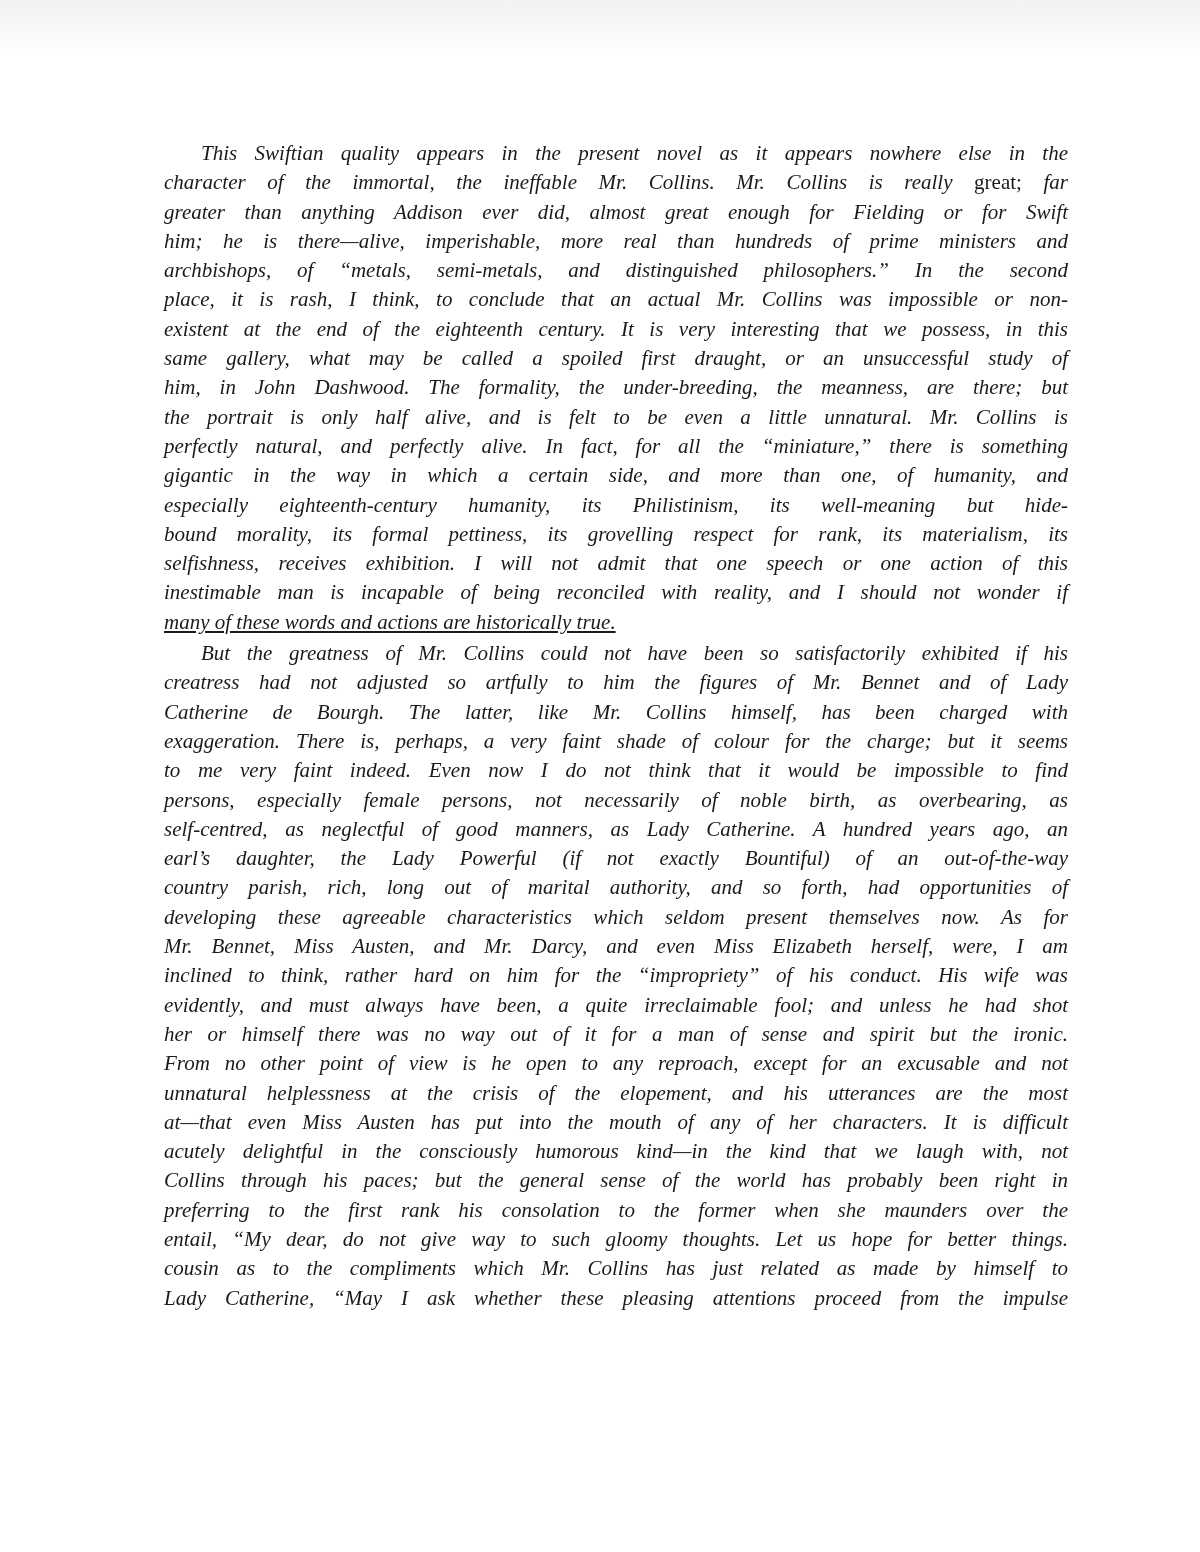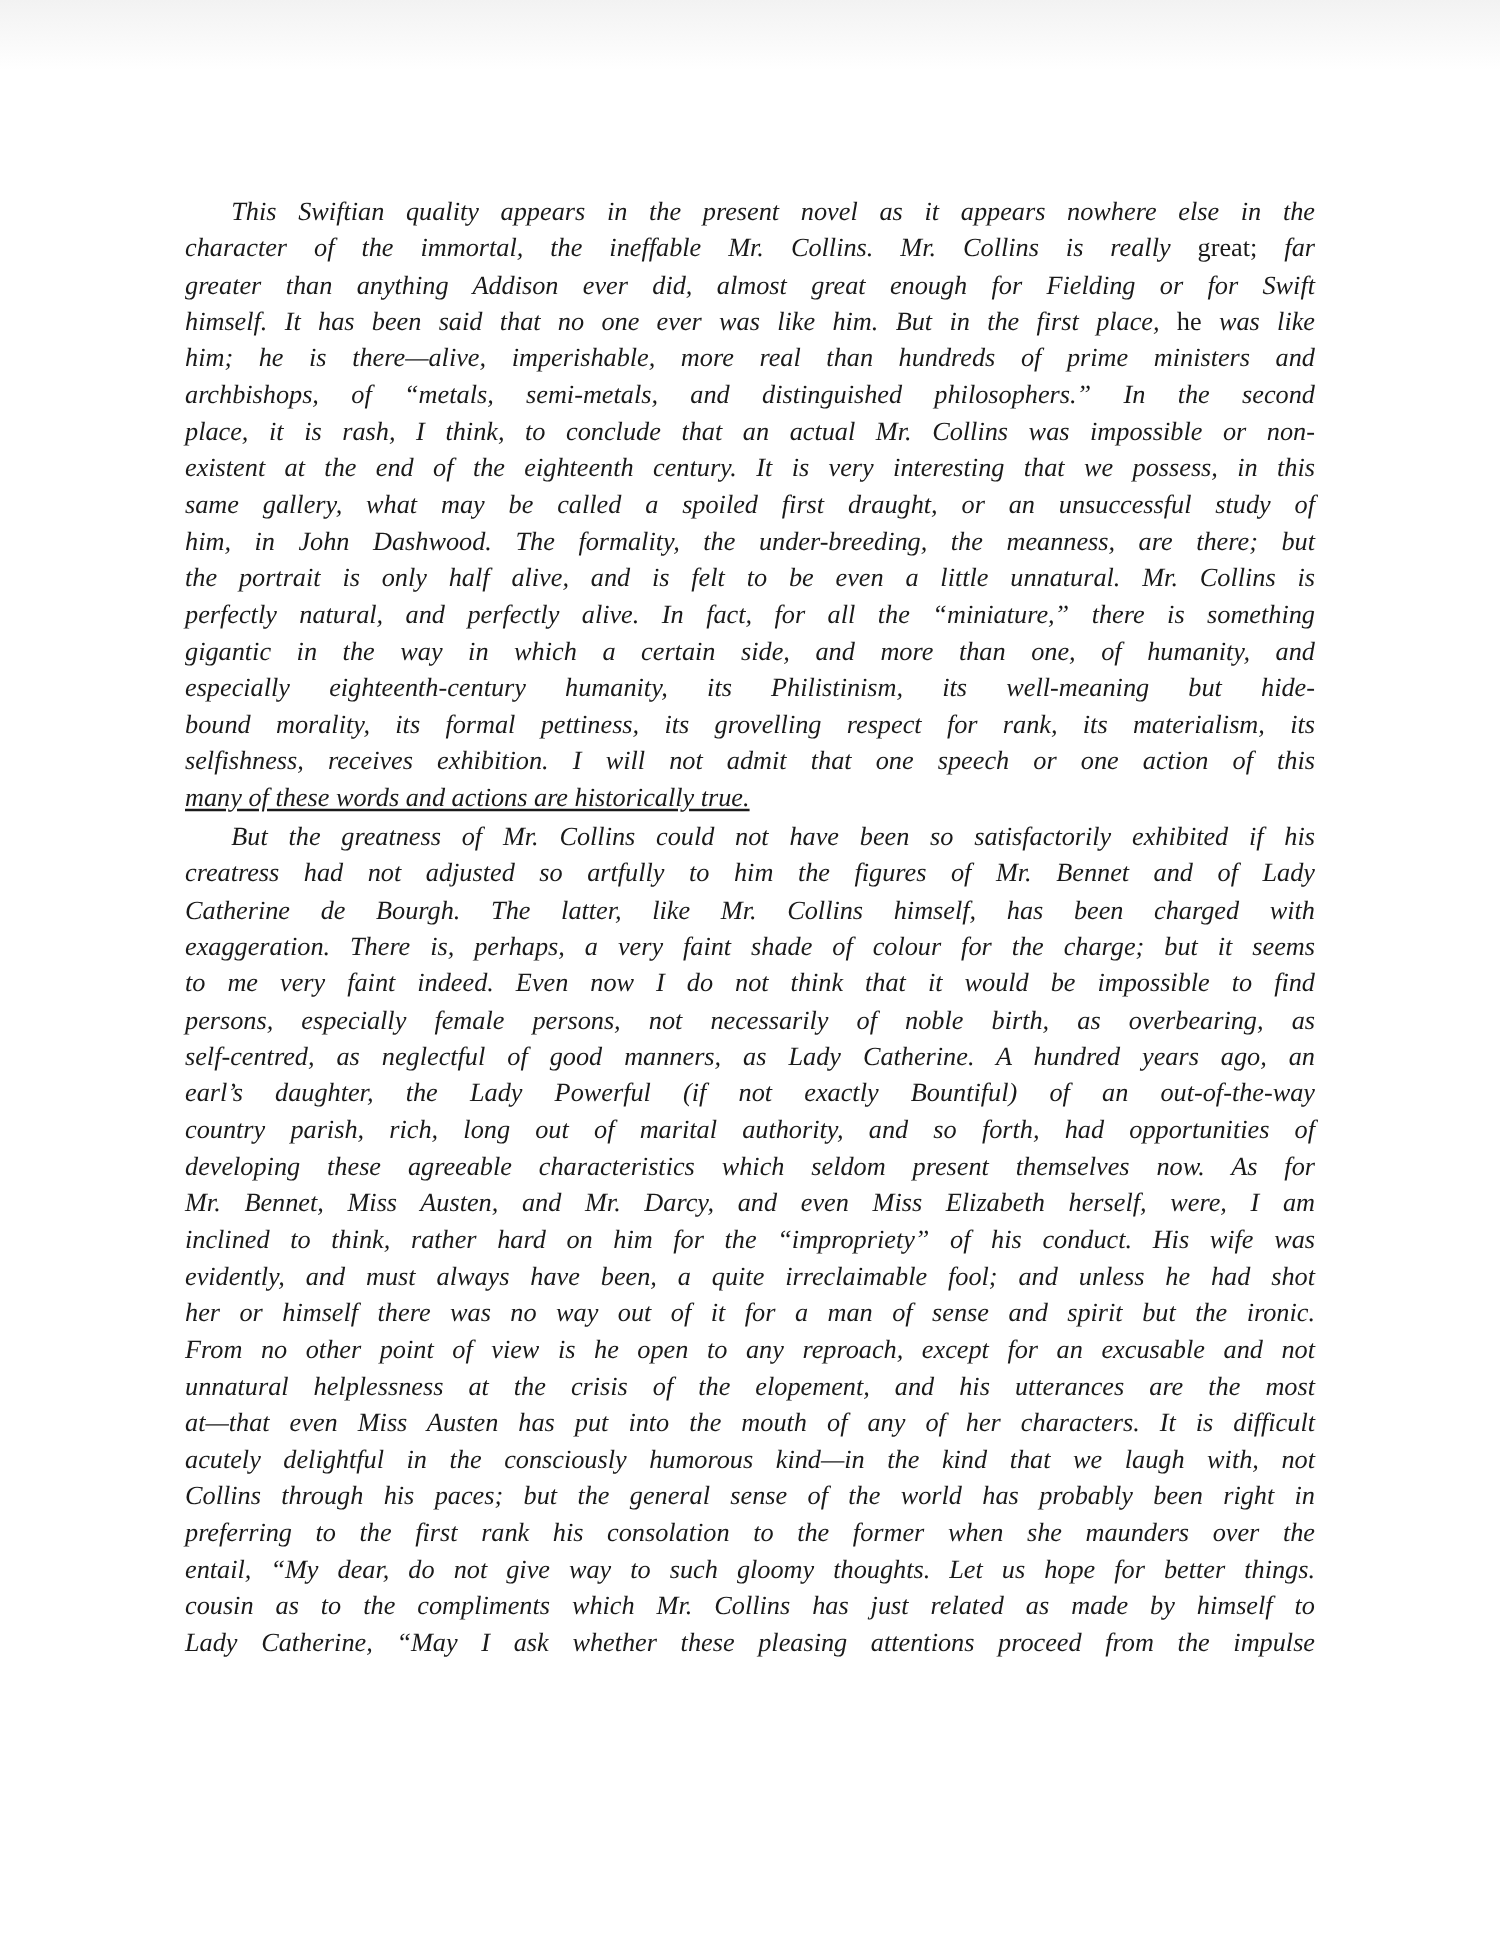--- a/index.html
+++ b/index.html
@@ -13,27 +13,26 @@
   }
   .top-band {
     position: absolute;
     top: 0; left: 0;
     width: 100%;
     height: 56px;
     background: linear-gradient(to bottom, var(--band, #f2f2f2), rgba(255,255,255,0));
   }
   .text-block {
     position: absolute;
-    left: 148px;
+    left: 164px;
     top: 139px;
     width: 904px;
     color: var(--fg, #1a1a1a);
     font-size: 21px;
     line-height: 29.3px;
-    margin-top: 16px;
   }
   .paragraph + .paragraph { margin-top: 2px; }
   .line {
     font-style: italic;
     text-align: justify;
     text-align-last: justify;
     white-space: normal;
   }
   .line.first { text-indent: 37px; }
   .line.flush { text-align-last: left; text-decoration: underline; }
@@ -41,33 +40,33 @@
 </style>
 </head>
 <body>
 
 <div class="top-band"></div>
 <main class="text-block">
     <div class="paragraph">
       <div class="line first"><span class="italic">This Swiftian quality appears in the present novel as it appears nowhere else in the</span></div>
       <div class="line"><span class="italic">character of the immortal, the ineffable Mr. Collins. Mr. Collins is really </span><span class="roman">great;</span><span class="italic"> far</span></div>
       <div class="line"><span class="italic">greater than anything Addison ever did, almost great enough for Fielding or for Swift</span></div>
-      <div class="line"><span class="italic">himself. It has been said that no one ever was like him. But in the first place, </span><span class="roman">he</span><span class="italic"> was like</span></div>
       <div class="line"><span class="italic">him; he is there—alive, imperishable, more real than hundreds of prime ministers and</span></div>
       <div class="line"><span class="italic">archbishops, of “metals, semi-metals, and distinguished philosophers.” In the second</span></div>
       <div class="line"><span class="italic">place, it is rash, I think, to conclude that an actual Mr. Collins was impossible or non-</span></div>
       <div class="line"><span class="italic">existent at the end of the eighteenth century. It is very interesting that we possess, in this</span></div>
       <div class="line"><span class="italic">same gallery, what may be called a spoiled first draught, or an unsuccessful study of</span></div>
       <div class="line"><span class="italic">him, in John Dashwood. The formality, the under-breeding, the meanness, are there; but</span></div>
       <div class="line"><span class="italic">the portrait is only half alive, and is felt to be even a little unnatural. Mr. Collins is</span></div>
       <div class="line"><span class="italic">perfectly natural, and perfectly alive. In fact, for all the “miniature,” there is something</span></div>
       <div class="line"><span class="italic">gigantic in the way in which a certain side, and more than one, of humanity, and</span></div>
       <div class="line"><span class="italic">especially eighteenth-century humanity, its Philistinism, its well-meaning but hide-</span></div>
       <div class="line"><span class="italic">bound morality, its formal pettiness, its grovelling respect for rank, its materialism, its</span></div>
       <div class="line"><span class="italic">selfishness, receives exhibition. I will not admit that one speech or one action of this</span></div>
+      <div class="line"><span class="italic">inestimable man is incapable of being reconciled with reality, and I should not wonder if</span></div>
       <div class="line flush"><span class="italic">many of these words and actions are historically true.</span></div>
     </div>
     <div class="paragraph">
       <div class="line first"><span class="italic">But the greatness of Mr. Collins could not have been so satisfactorily exhibited if his</span></div>
       <div class="line"><span class="italic">creatress had not adjusted so artfully to him the figures of Mr. Bennet and of Lady</span></div>
       <div class="line"><span class="italic">Catherine de Bourgh. The latter, like Mr. Collins himself, has been charged with</span></div>
       <div class="line"><span class="italic">exaggeration. There is, perhaps, a very faint shade of colour for the charge; but it seems</span></div>
       <div class="line"><span class="italic">to me very faint indeed. Even now I do not think that it would be impossible to find</span></div>
       <div class="line"><span class="italic">persons, especially female persons, not necessarily of noble birth, as overbearing, as</span></div>
       <div class="line"><span class="italic">self-centred, as neglectful of good manners, as Lady Catherine. A hundred years ago, an</span></div>

